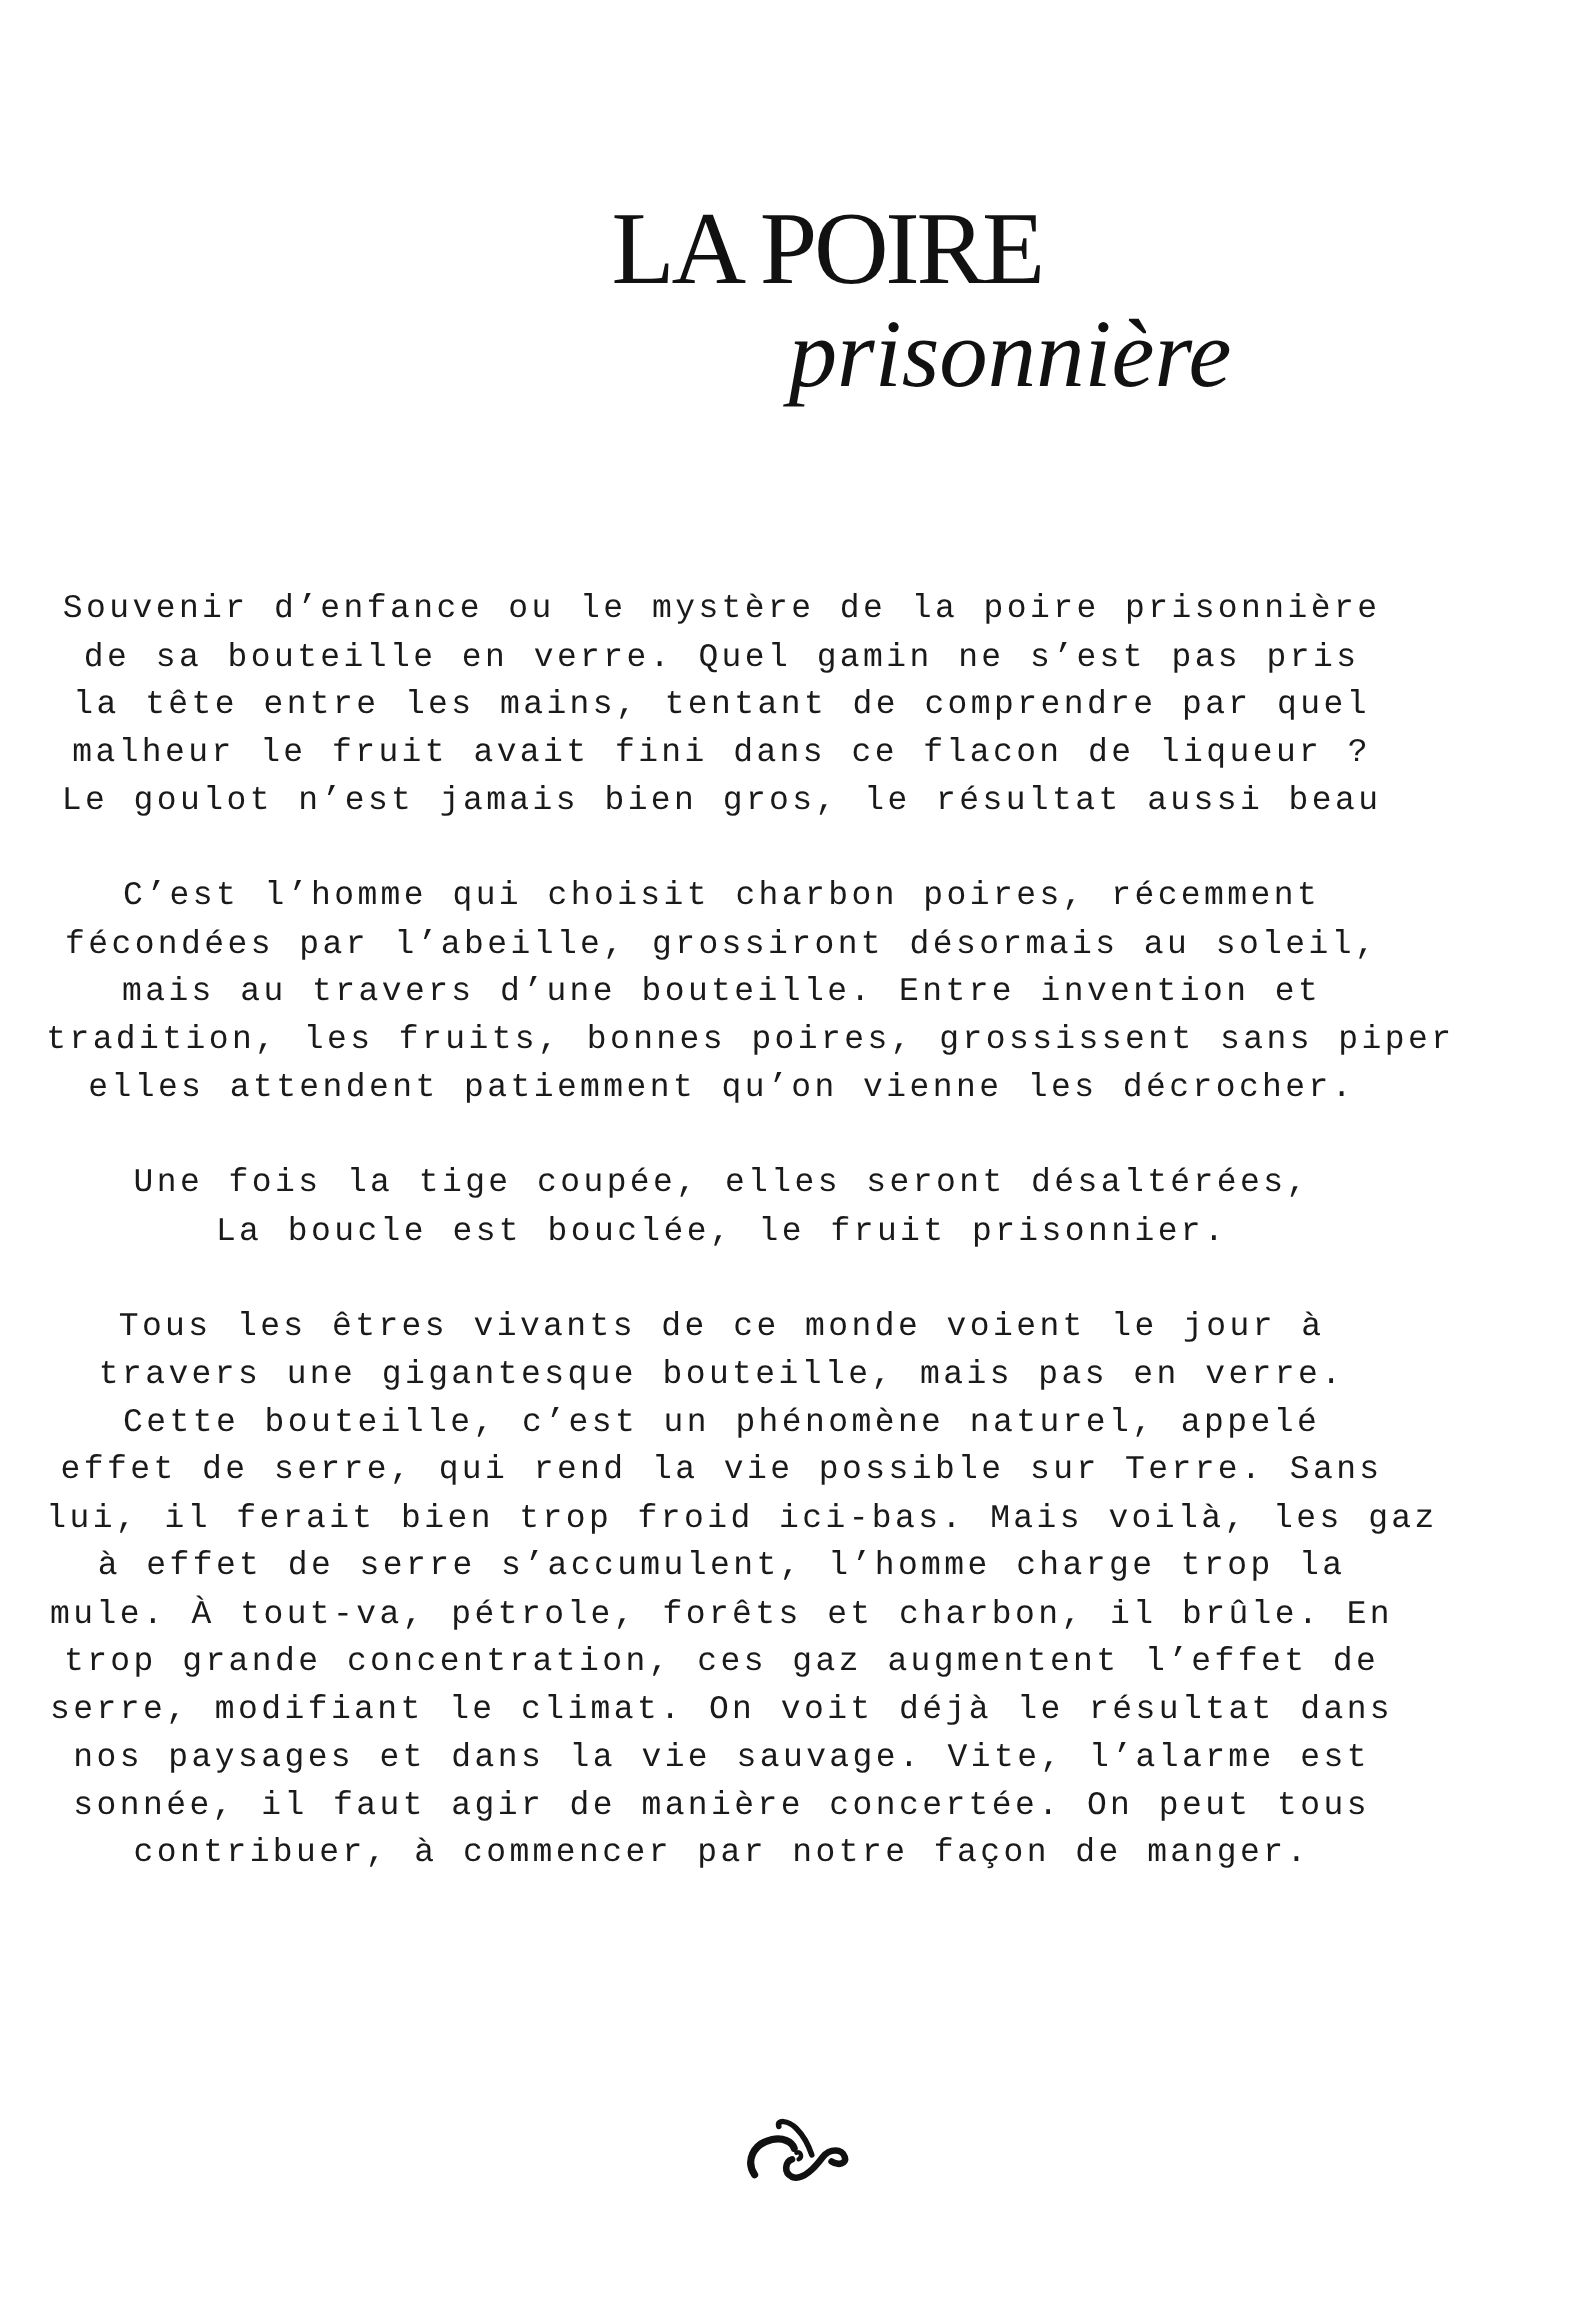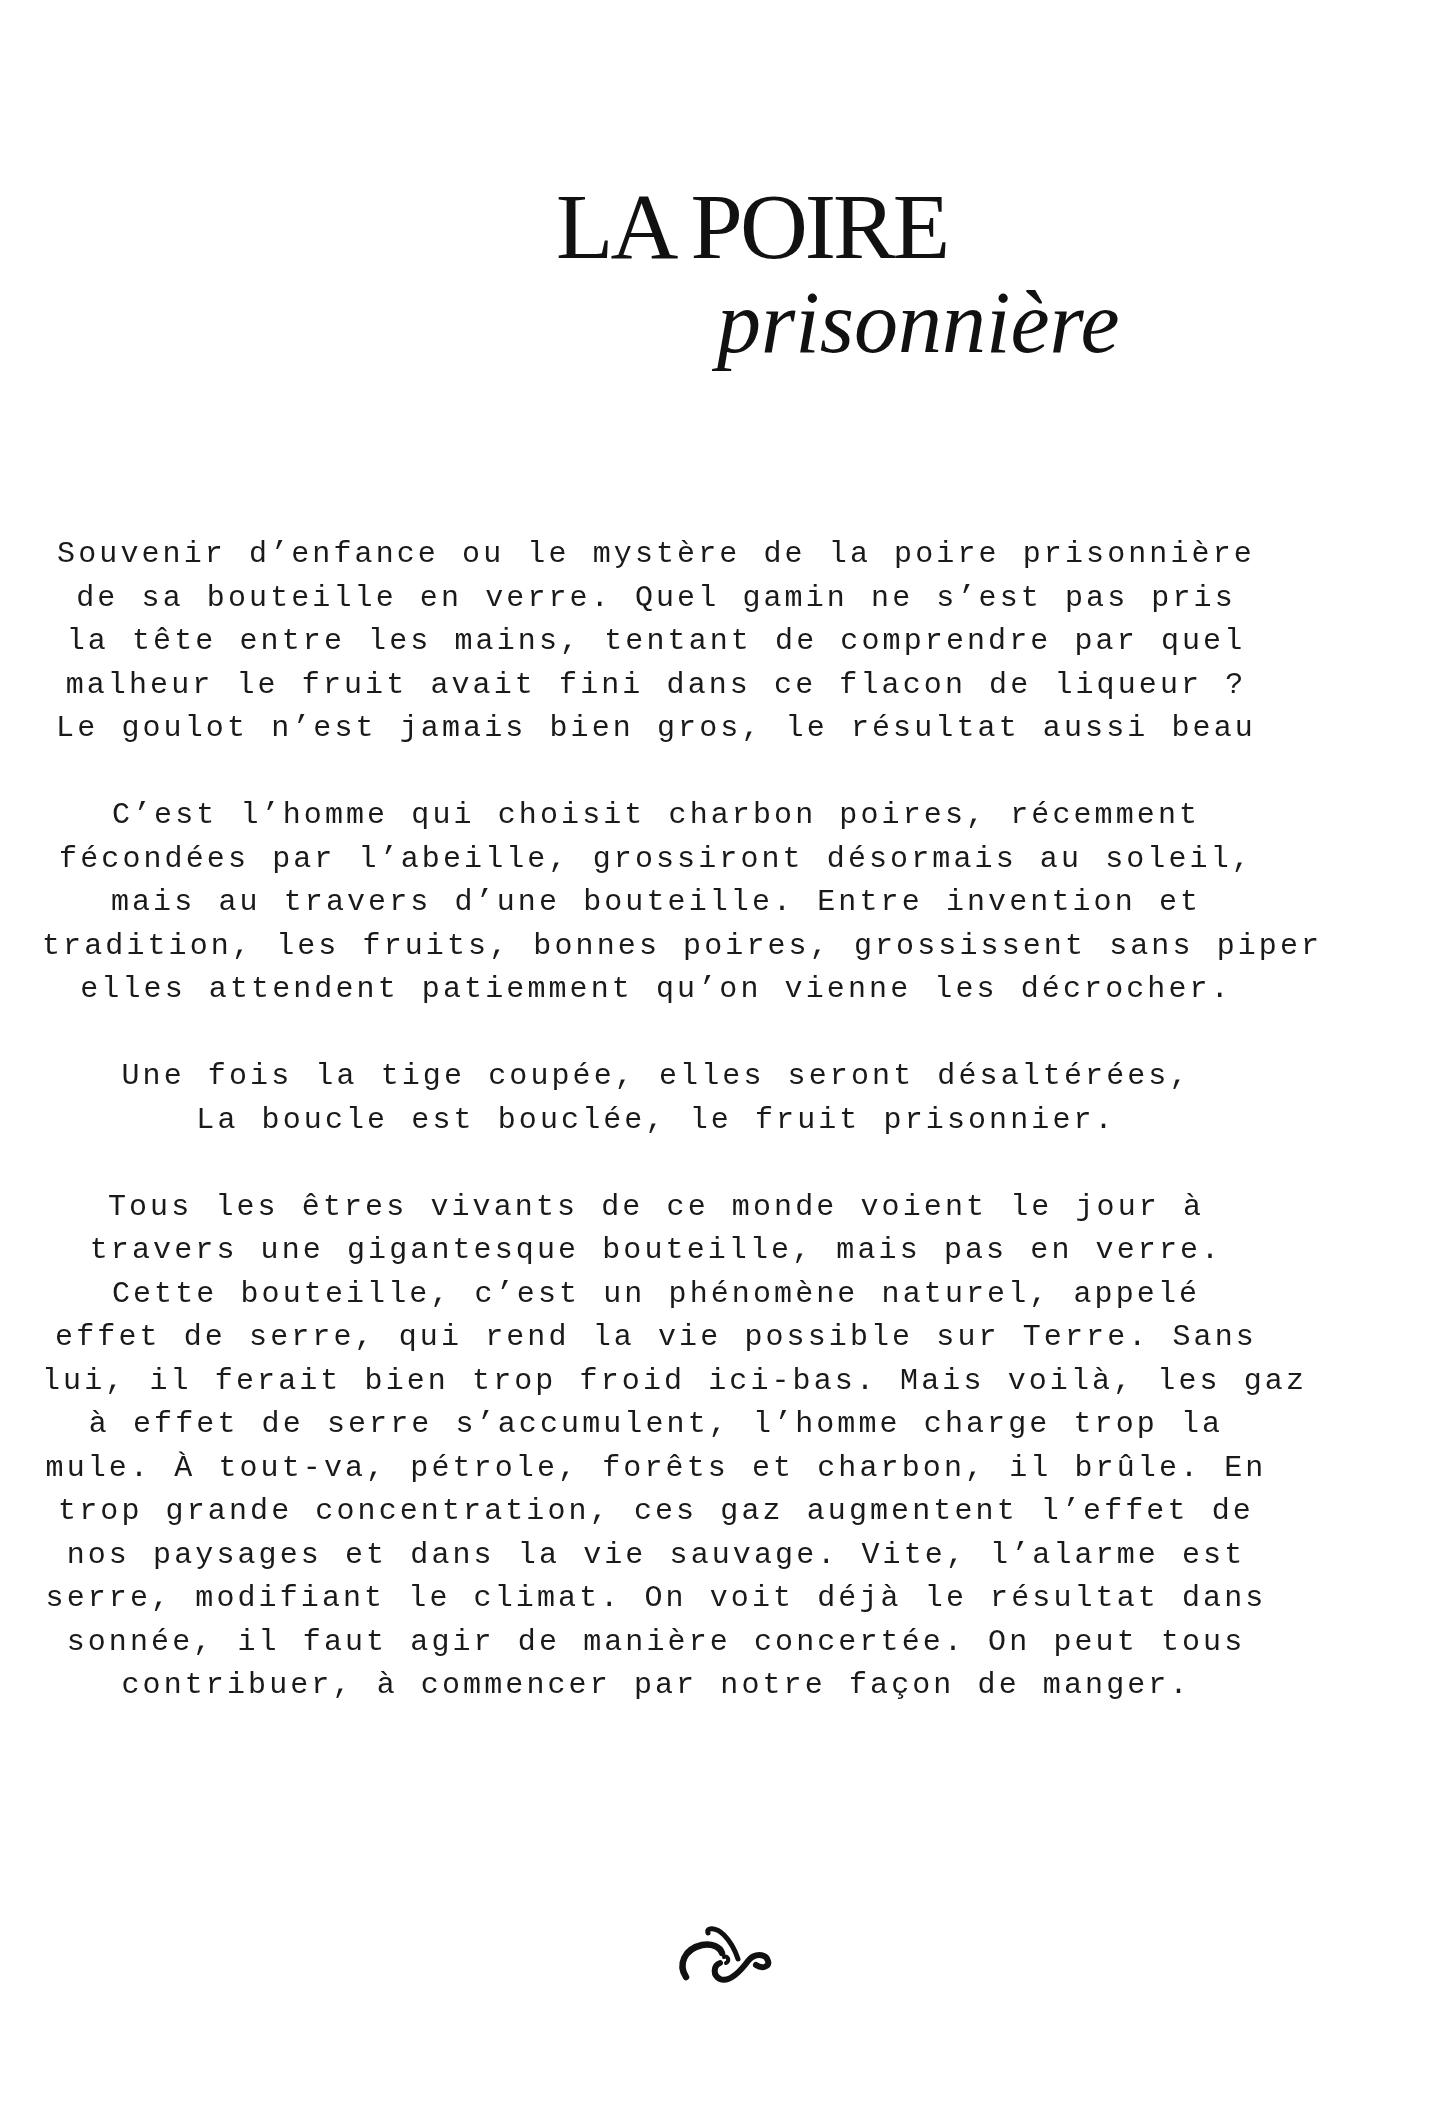--- a/index.html
+++ b/index.html
@@ -97,22 +97,22 @@
   </p>
   <p class="paragraph">
     <span class="line">Tous les êtres vivants de ce monde voient le jour à</span>
     <span class="line">travers une gigantesque bouteille, mais pas en verre.</span>
     <span class="line">Cette bouteille, c’est un phénomène naturel, appelé</span>
     <span class="line">effet de serre, qui rend la vie possible sur Terre. Sans</span>
     <span class="line">lui, il ferait bien trop froid ici-bas. Mais voilà, les gaz</span>
     <span class="line">à effet de serre s’accumulent, l’homme charge trop la</span>
     <span class="line">mule. À tout-va, pétrole, forêts et charbon, il brûle. En</span>
     <span class="line">trop grande concentration, ces gaz augmentent l’effet de</span>
+    <span class="line">serre, modifiant le climat. On voit déjà le résultat dans</span>
     <span class="line">nos paysages et dans la vie sauvage. Vite, l’alarme est</span>
-    <span class="line">serre, modifiant le climat. On voit déjà le résultat dans</span>
     <span class="line">sonnée, il faut agir de manière concertée. On peut tous</span>
     <span class="line">contribuer, à commencer par notre façon de manger.</span>
   </p>
 </div>
 
 <div class="ornament">
   <svg width="100" height="66" viewBox="0 0 100 66" xmlns="http://www.w3.org/2000/svg">
 
     <path d="M14 52 C 6 40, 12 24, 30 20 C 40 18, 48 22, 50 28" fill="none" stroke="#111111" stroke-width="6.5" stroke-linecap="round"></path>
 

